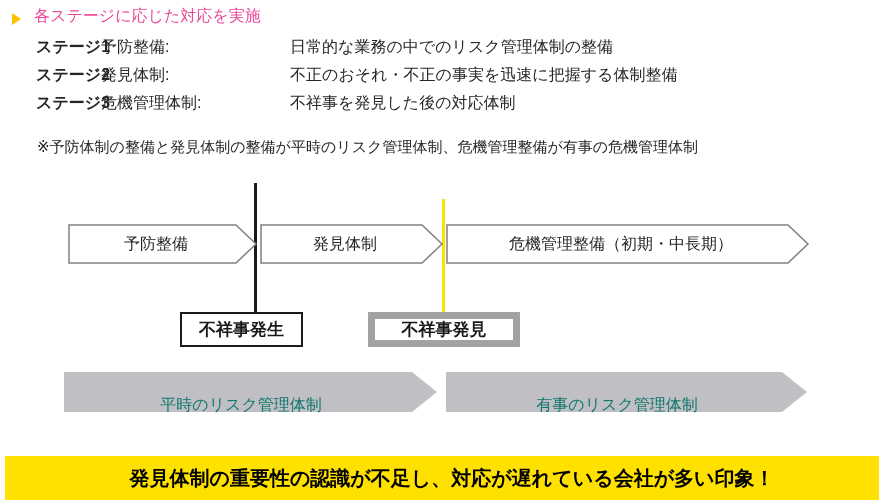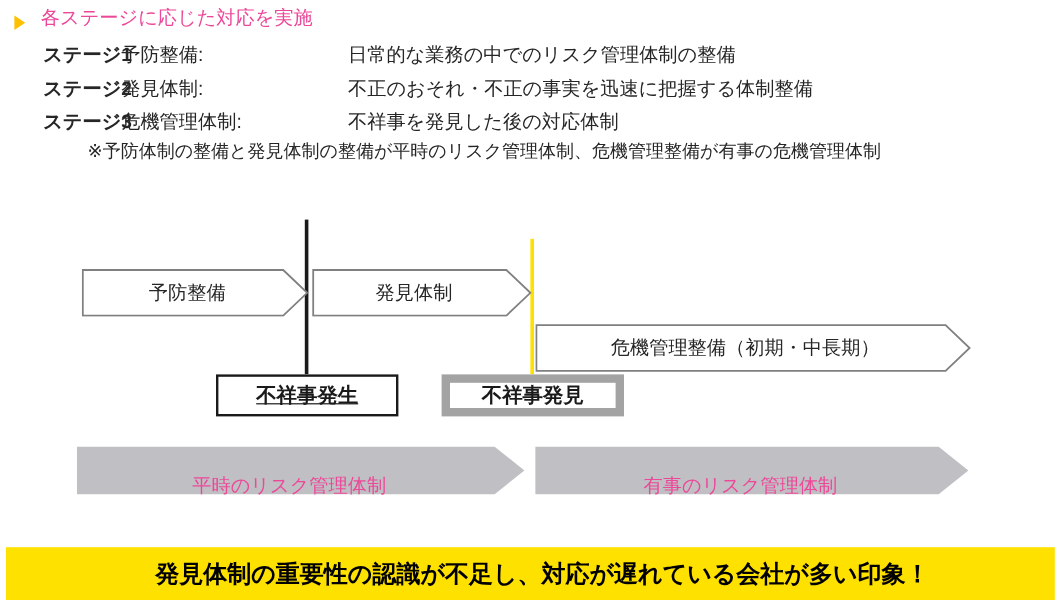--- a/index.html
+++ b/index.html
@@ -47,26 +47,25 @@
     position: absolute; left: 101px;
   }
   .stage-row .s-desc {
     position: absolute; left: 290px;
   }
   .row-1 { top: 35px; }
   .row-2 { top: 63px; }
   .row-3 { top: 91px; }
   .note {
     position: absolute;
-    left: 37px; top: 116px;
+    left: 37px; top: 136px;
     font-size: 15px;
     line-height: 22px;
     color: #262626;
     white-space: nowrap;
-    margin-left: 36px;
   }
 
   
   .vline { position: absolute; width: 3px; }
   .vline-black { left: 254px; top: 183px; height: 129px; background: #1a1a1a; }
   .vline-yellow { left: 442px; top: 199px; height: 113px; background: #FFE100; }
 
   .chevron {
     position: absolute;
     top: 224px; height: 40px;
@@ -75,46 +74,46 @@
   .chevron .chev-label {
     position: absolute;
     left: 0; top: 0; right: 14px; bottom: 0;
     display: flex; align-items: center; justify-content: center;
     font-size: 16px;
     color: #262626;
     white-space: nowrap;
   }
   .chev-1 { left: 68px; width: 190px; }
   .chev-2 { left: 260px; width: 184px; }
-  .chev-3 { left: 446px; width: 364px; margin-top: 46px; }
+  .chev-3 { left: 446px; width: 364px; }
 
   .event-box {
     position: absolute;
     top: 312px; height: 35px;
     background: #ffffff;
     display: flex; align-items: center; justify-content: center;
     font-size: 17px;
     font-weight: 700;
     color: #1a1a1a;
     white-space: nowrap;
   }
-  .event-1 { left: 180px; width: 152px; border: 2.5px solid #1a1a1a; text-decoration: underline; }
+  .event-1 { left: 180px; width: 123px; border: 2.5px solid #1a1a1a; }
   .event-2 { left: 368px; width: 152px; border: 7px solid #a3a3a3; }
 
   .phase-arrow {
     position: absolute;
     top: 372px; height: 40px;
   }
   .phase-arrow svg { position: absolute; left: 0; top: 0; }
   .phase-arrow .phase-label {
     position: absolute;
     left: 0; top: 0; right: 20px; bottom: 0;
     display: flex; align-items: center; justify-content: center;
     font-size: 16px;
-    color: #ec4899;
+    color: #0f766e;
     white-space: nowrap;
     margin-top: 26px;
   }
   .phase-1 { left: 64px; width: 374px; }
   .phase-2 { left: 446px; width: 362px; }
 
   
   .banner {
     position: absolute;
     left: 5px; top: 456px;

